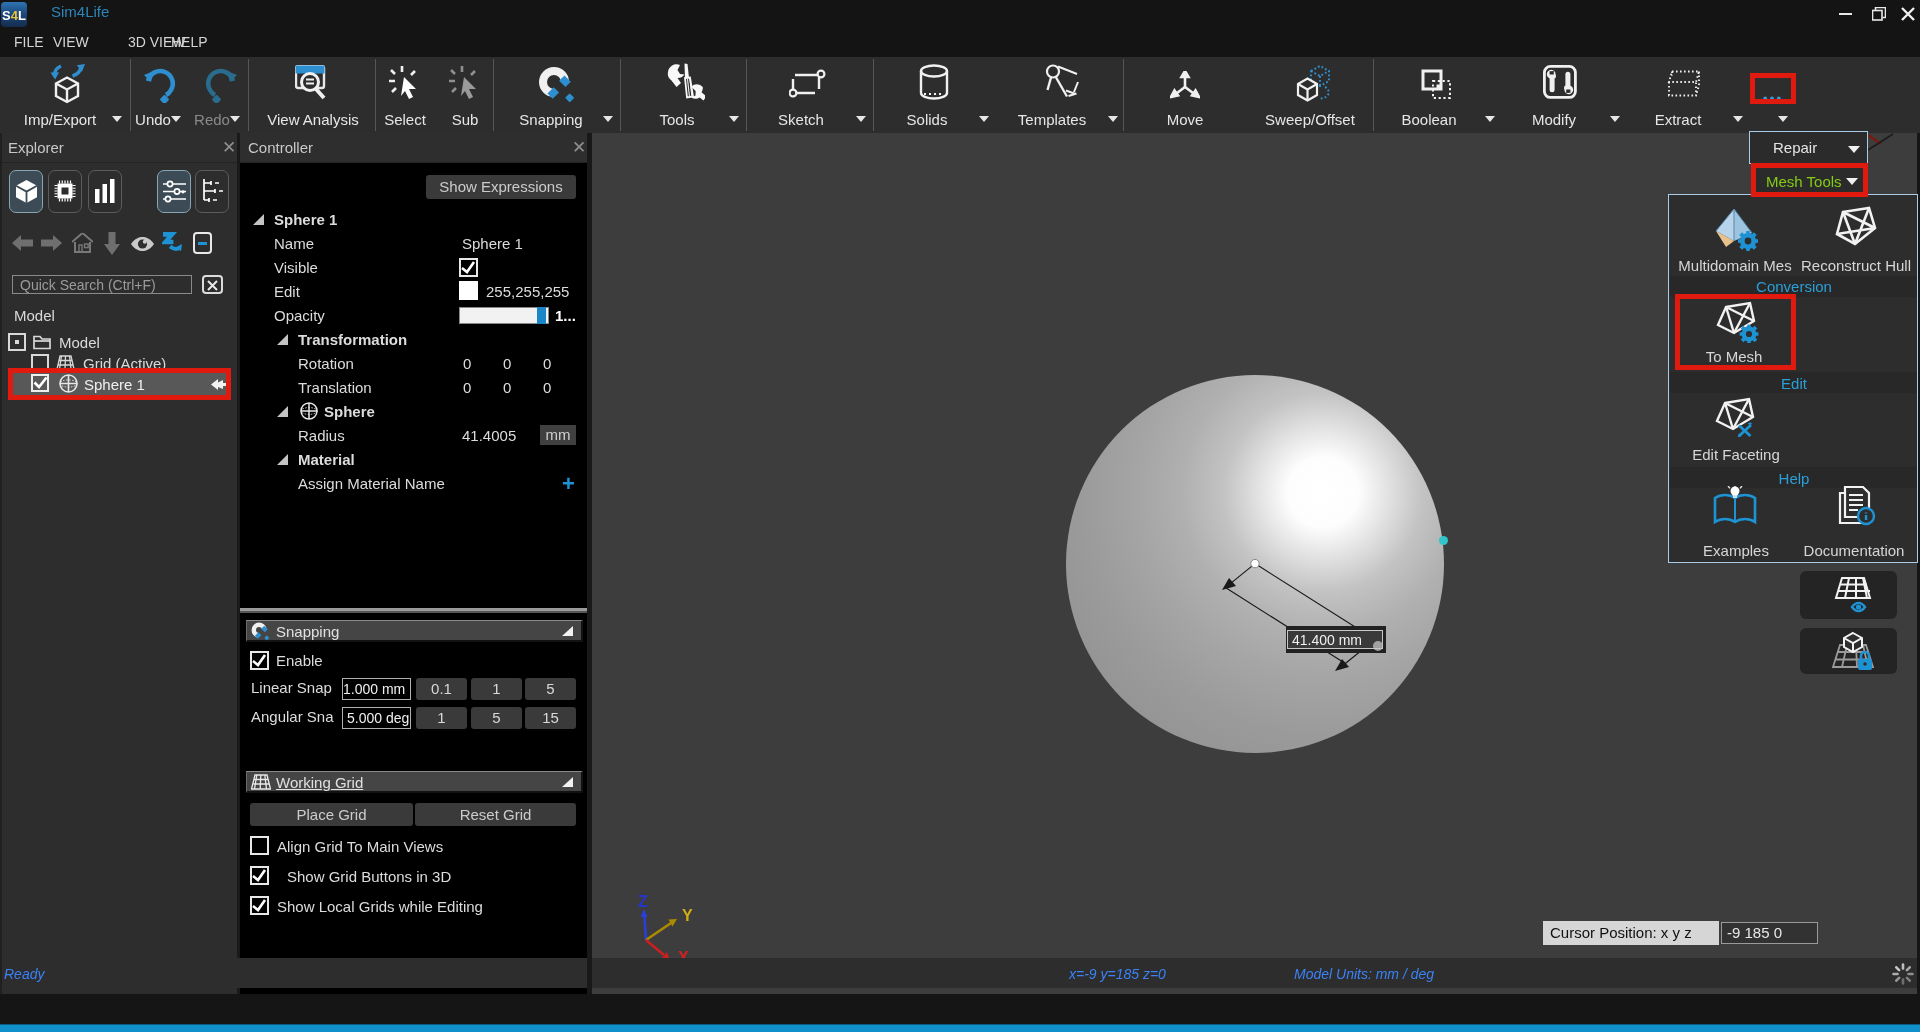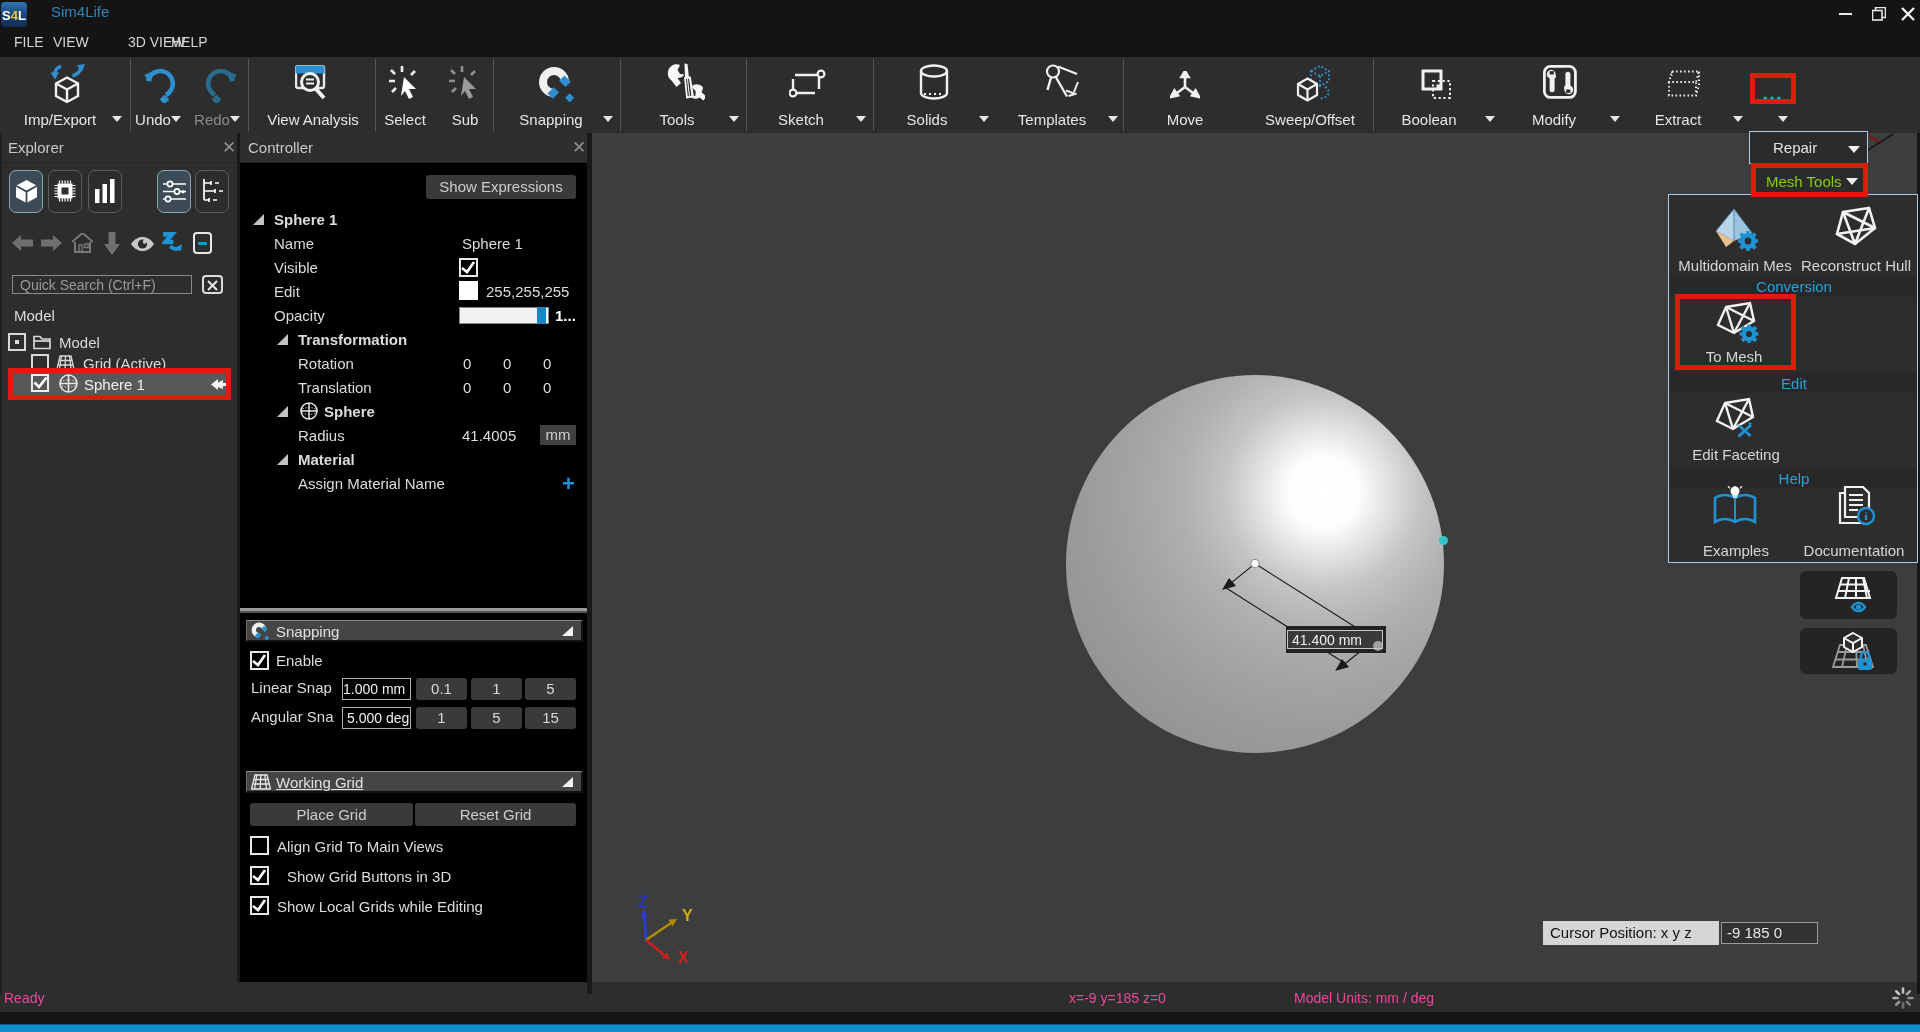--- a/index.html
+++ b/index.html
@@ -32,21 +32,21 @@
 #vsplit { left:237px; top:133px; width:3px; height:861px; background:#1a1a1a; }
 #controller { left:240px; top:133px; width:349px; height:861px; background:#000000; }
 .ptitle { position:absolute; left:0; top:0; width:100%; height:30px; background:#2e2e2e;
   border-bottom:1px solid #232323; color:#c8c8c8; font-size:15px; line-height:30px; }
 .pclose { position:absolute; top:7px; width:15px; height:15px; color:#8f8f8f; font-size:17px; line-height:15px; }
 
 #viewport { left:589px; top:133px; width:1331px; height:861px; background:#3d3d3d; }
 #sphere { position:absolute; left:477px; top:242px; width:378px; height:378px; border-radius:50%;
   background:radial-gradient(circle 320px at 68% 31%, #ffffff 0%, #fdfdfd 11%, #e3e3e3 20%, #c3c3c3 31%, #b0b0b0 44%, #a5a5a5 58%, #9b9b9b 75%, #949494 92%, #919191 100%); }
 
-#statusbar { left:0; top:982px; width:1920px; height:30px; background:#2d2d2d; color:#ec4899; font-size:14px; }
+#statusbar { left:0; top:958px; width:1920px; height:30px; background:#2d2d2d; color:#3b82f6; font-size:14px;font-style:italic; }
 #bluebar { left:0; top:1024px; width:1920px; height:8px; background:#1090cb; border-top:1px solid #0b5c82;}
 
 .chk { position:absolute; width:19px; height:19px; border:2px solid #e8e8e8; background:transparent; }
 .chk svg { position:absolute; left:0px; top:1px; }
 .tri { width:11px; height:11px; background:#c4c4c4; clip-path:polygon(100% 0,100% 100%,0 100%); }
 .snapbtn { width:51px; height:22px; background:#3a3a3a; border-radius:3px; text-align:center; line-height:22px; color:#d8d8d8; }
 </style>
 </head>
 <body>
 <div id="app">

